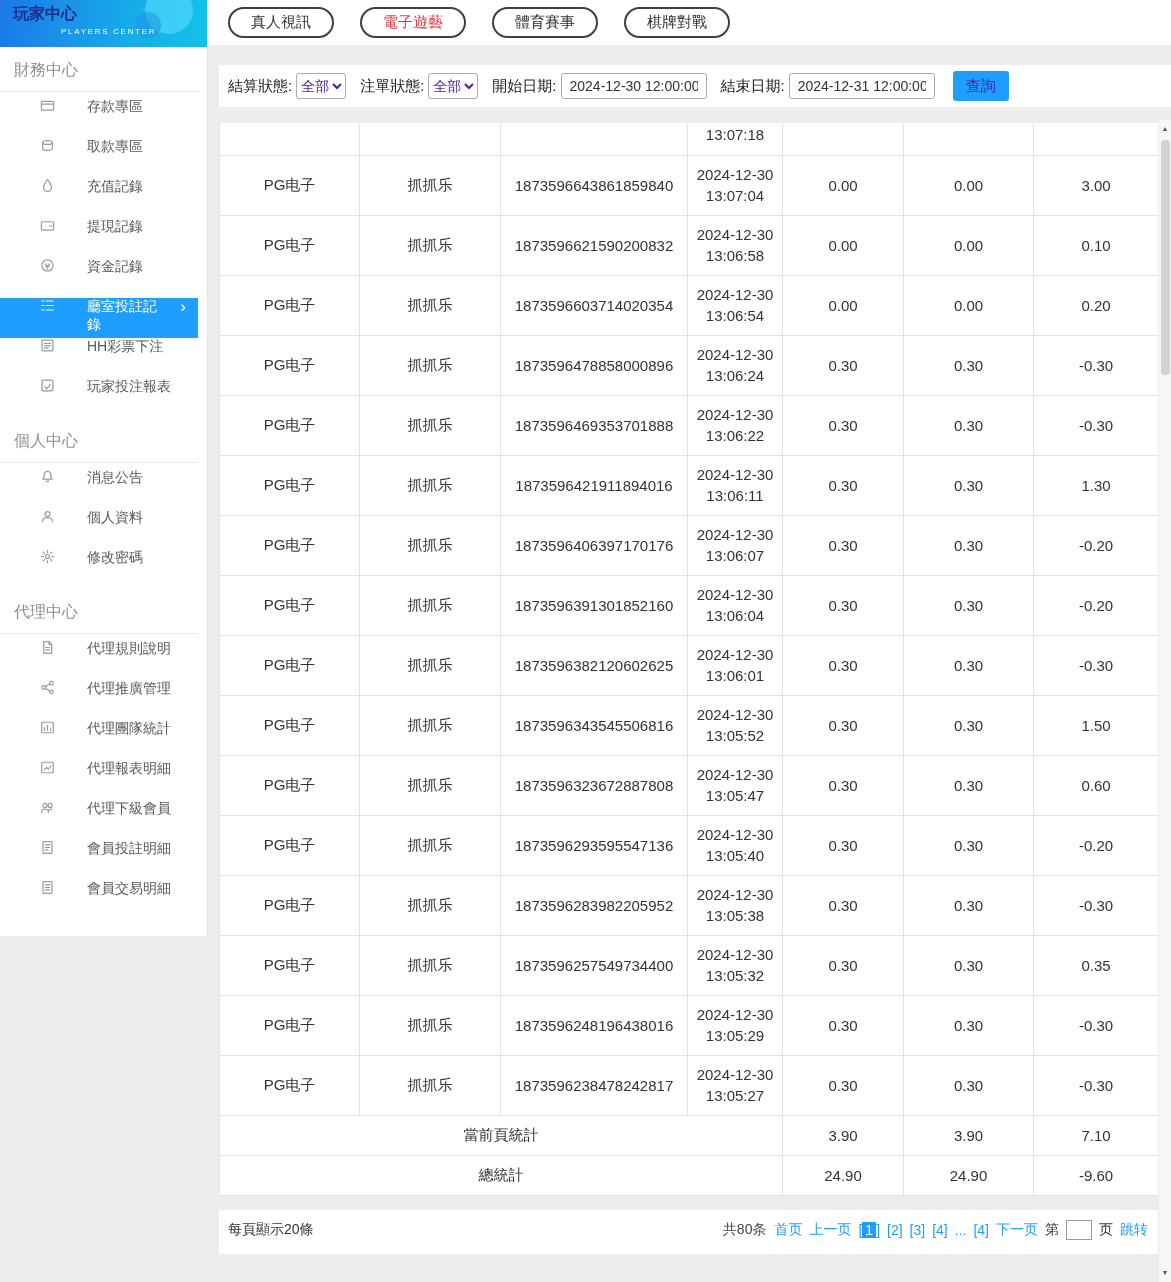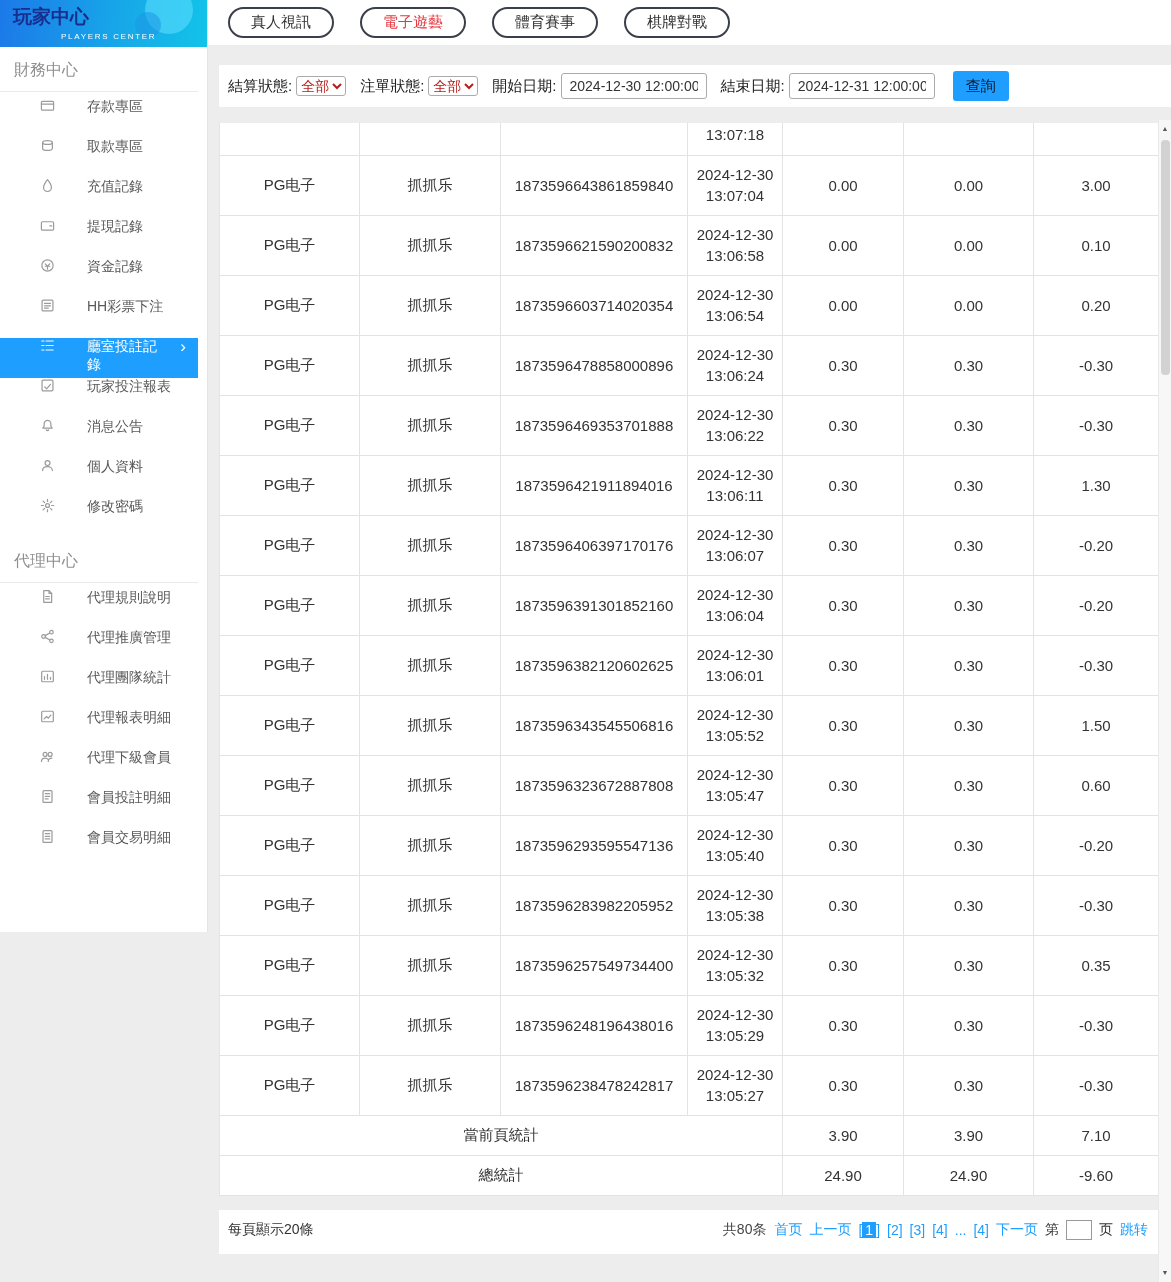--- a/index.html
+++ b/index.html
@@ -6,40 +6,40 @@
   html,body{width:1171px;height:1282px;}
   body{background:#ededed;font-family:"Liberation Sans","DejaVu Sans",sans-serif;color:#333;position:relative;overflow:hidden;}
   .app{display:flex;width:100%;height:100%;}
 
   
   .sidebar{width:208px;flex:none;}
   .sidebar-panel{background:#fff;min-height:932px;border-right:1px solid #e4e4e4;padding-bottom:16px;}
   .sidebar-header{height:47px;background:linear-gradient(95deg,#1c79e8 0%,#17a6e8 55%,#12c3e8 100%);position:relative;overflow:hidden;padding:4px 0 0 13px;}
   .sidebar-header::before{content:'';position:absolute;right:14px;top:-14px;width:48px;height:48px;border-radius:50%;background:rgba(96,224,255,.55);}
   .sidebar-header::after{content:'';position:absolute;right:46px;top:12px;width:26px;height:26px;border-radius:50%;background:rgba(30,150,230,.55);}
-  .sb-title{font-size:19px;font-weight:bold;color:#162f8f;position:relative;z-index:1;}
+  .sb-title{font-size:16px;font-weight:bold;color:#162f8f;position:relative;z-index:1;}
   .sb-sub{font-size:8px;color:#fff;letter-spacing:1.7px;position:relative;z-index:1;margin-top:2px;margin-left:48px;}
   .sec-header{font-size:16px;color:#8f8f8f;padding:13px 0 10px 14px;border-bottom:1px solid #e9e9e9;margin:0 9px 6px 0;}
   .side-item{display:flex;align-items:flex-start;height:40px;padding-left:40px;font-size:14px;color:#595959;cursor:pointer;gap:20px;}
   .icn{display:inline-flex;color:#9b9b9b;margin-right:12px;flex:none;}
   .side-item.active{background:#1e9fff;color:#fff;margin-right:9px;}
   .side-item.active .icn{color:#fff;}
   .chev{margin-left:auto;padding-right:12px;font-size:17px;color:#fff;line-height:1;}
 
   
   .main{flex:1;display:flex;flex-direction:column;min-width:0;}
   .topbar{height:45px;background:#fff;display:flex;align-items:center;gap:26px;padding-left:20px;}
   .pill{height:31px;padding:0 21px;border:2px solid #3b3f4a;border-radius:17px;background:#fff;font-size:15px;color:#333;font-family:inherit;cursor:pointer;}
   .pill.active{color:#e5353e;}
 
   .filterbar{margin:20px 0 0 11px;height:42px;background:#fff;display:flex;align-items:center;padding-left:9px;font-size:15px;color:#222;}
   .filterbar label{margin-right:4px;}
-  .filterbar select{height:20px;border:1px solid #ababab;border-radius:3px;font-size:14px;font-family:inherit;margin-right:14px;background:#fff;color:#b91c1c;}
+  .filterbar select{height:26px;border:1px solid #ababab;border-radius:3px;font-size:14px;font-family:inherit;margin-right:14px;background:#fff;color:#4c1d95;}
   .filterbar input.date{height:26px;width:146px;border:1px solid #ababab;border-radius:3px;font-size:14px;font-family:inherit;padding:0 8px;color:#333;margin-right:14px;}
-  .search-btn{height:30px;padding:0 13px;background:#1e9fff;border:none;border-radius:3px;color:#0f172a;font-size:15px;font-family:inherit;cursor:pointer;margin-left:4px;}
+  .search-btn{height:30px;padding:0 13px;background:#1e9fff;border:none;border-radius:3px;color:#4c1d95;font-size:15px;font-family:inherit;cursor:pointer;margin-left:4px;}
 
   .table-panel{margin:16px 13px 0 11px;background:#fff;}
   table{width:100%;border-collapse:collapse;table-layout:fixed;}
   td{border:1px solid #e3e3e3;text-align:center;vertical-align:middle;font-size:15px;color:#333;padding:2px 4px;overflow:hidden;}
   tr.record td{height:60px;}
   tr.partial td{height:32px;border-top:none;vertical-align:top;padding-top:3px;}
   tr.summary td{height:40px;}
   .t1,.t2{line-height:21px;}
 
   .pagebar{margin:14px 13px 0 11px;height:44px;background:#fff;display:flex;align-items:center;justify-content:space-between;padding:0 10px 4px 9px;font-size:14px;color:#333;}
@@ -119,53 +119,54 @@
             <span class="icn">
               <svg viewBox="0 0 16 16" width="15" height="15">
                 <g fill="none" stroke="currentColor" stroke-width="1.3" stroke-linecap="round" stroke-linejoin="round">
                   <circle cx="8" cy="8" r="6"></circle>
                   <path d="M5.6 6.2L8 8.6l2.4-2.4M5.6 8.8h4.8M8 8.6V12"></path>
                 </g>
               </svg>
             </span>
             <span>資金記錄</span>
           </div>
+          <div class="side-item active">
+            <span class="icn">
+              <svg viewBox="0 0 16 16" width="15" height="15">
+                <g fill="none" stroke="currentColor" stroke-width="1.3" stroke-linecap="round" stroke-linejoin="round">
+                  <path d="M2 3.2h2.2M6.5 3.2H14M2 8h2.2M6.5 8H14M2 12.8h2.2M6.5 12.8H14"></path>
+                </g>
+              </svg>
+            </span>
+            <span>廳室投註記錄</span>
+            <span class="chev">›</span>
+          </div>
           <div class="side-item">
             <span class="icn">
               <svg viewBox="0 0 16 16" width="15" height="15">
                 <g fill="none" stroke="currentColor" stroke-width="1.3" stroke-linecap="round" stroke-linejoin="round">
                   <rect x="2.2" y="2.2" width="11.6" height="11.6" rx="1.2"></rect>
                   <path d="M4.8 5.8h6.4M4.8 8.3h6.4M4.8 10.8h4"></path>
                 </g>
               </svg>
             </span>
             <span>HH彩票下注</span>
           </div>
-          <div class="side-item active">
-            <span class="icn">
-              <svg viewBox="0 0 16 16" width="15" height="15">
-                <g fill="none" stroke="currentColor" stroke-width="1.3" stroke-linecap="round" stroke-linejoin="round">
-                  <path d="M2 3.2h2.2M6.5 3.2H14M2 8h2.2M6.5 8H14M2 12.8h2.2M6.5 12.8H14"></path>
-                </g>
-              </svg>
-            </span>
-            <span>廳室投註記錄</span>
-            <span class="chev">›</span>
-          </div>
           <div class="side-item">
             <span class="icn">
               <svg viewBox="0 0 16 16" width="15" height="15">
                 <g fill="none" stroke="currentColor" stroke-width="1.3" stroke-linecap="round" stroke-linejoin="round">
                   <rect x="2.2" y="2.2" width="11.6" height="11.6" rx="1.2"></rect>
                   <path d="M5 9.4l2.1 2.1 4-4.6"></path>
                 </g>
               </svg>
             </span>
             <span>玩家投注報表</span>
           </div>
+          <div class="sec-header">個人中心</div>
           <div class="side-item">
             <span class="icn">
               <svg viewBox="0 0 16 16" width="15" height="15">
                 <g fill="none" stroke="currentColor" stroke-width="1.3" stroke-linecap="round" stroke-linejoin="round">
                   <path d="M8 2.6a3.6 3.6 0 0 0-3.6 3.6v2.6L3 10.8h10l-1.4-2V6.2A3.6 3.6 0 0 0 8 2.6z"></path>
                   <path d="M6.7 12.6a1.4 1.4 0 0 0 2.6 0"></path>
                 </g>
               </svg>
             </span>
             <span>消息公告</span>

